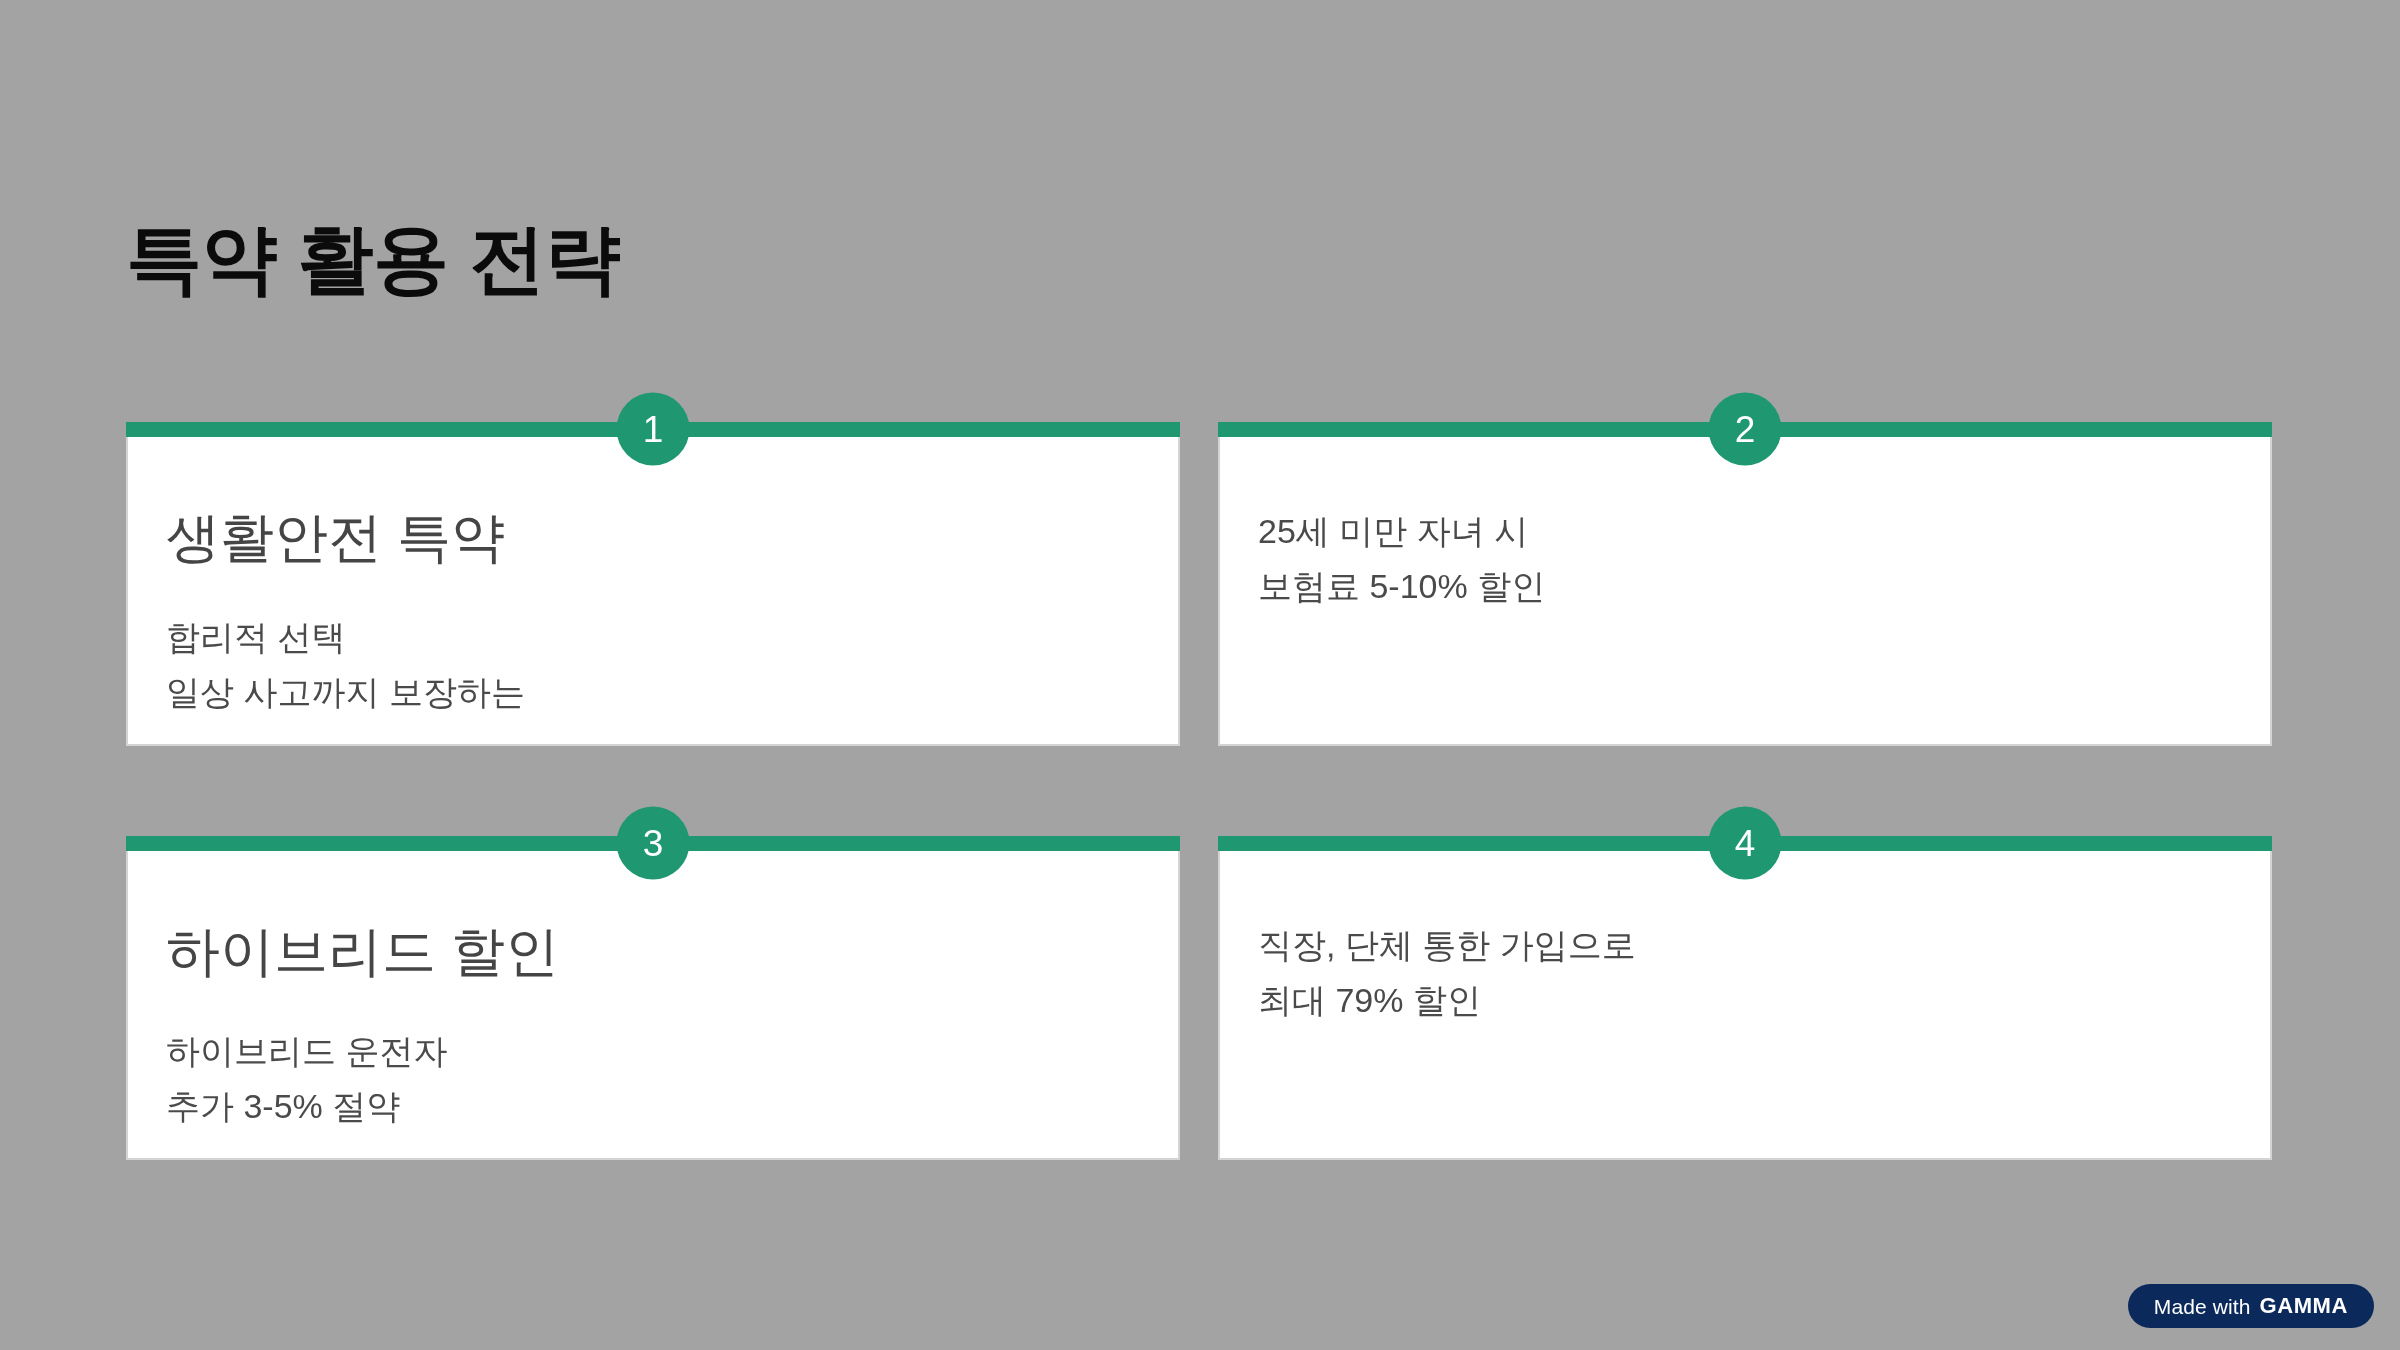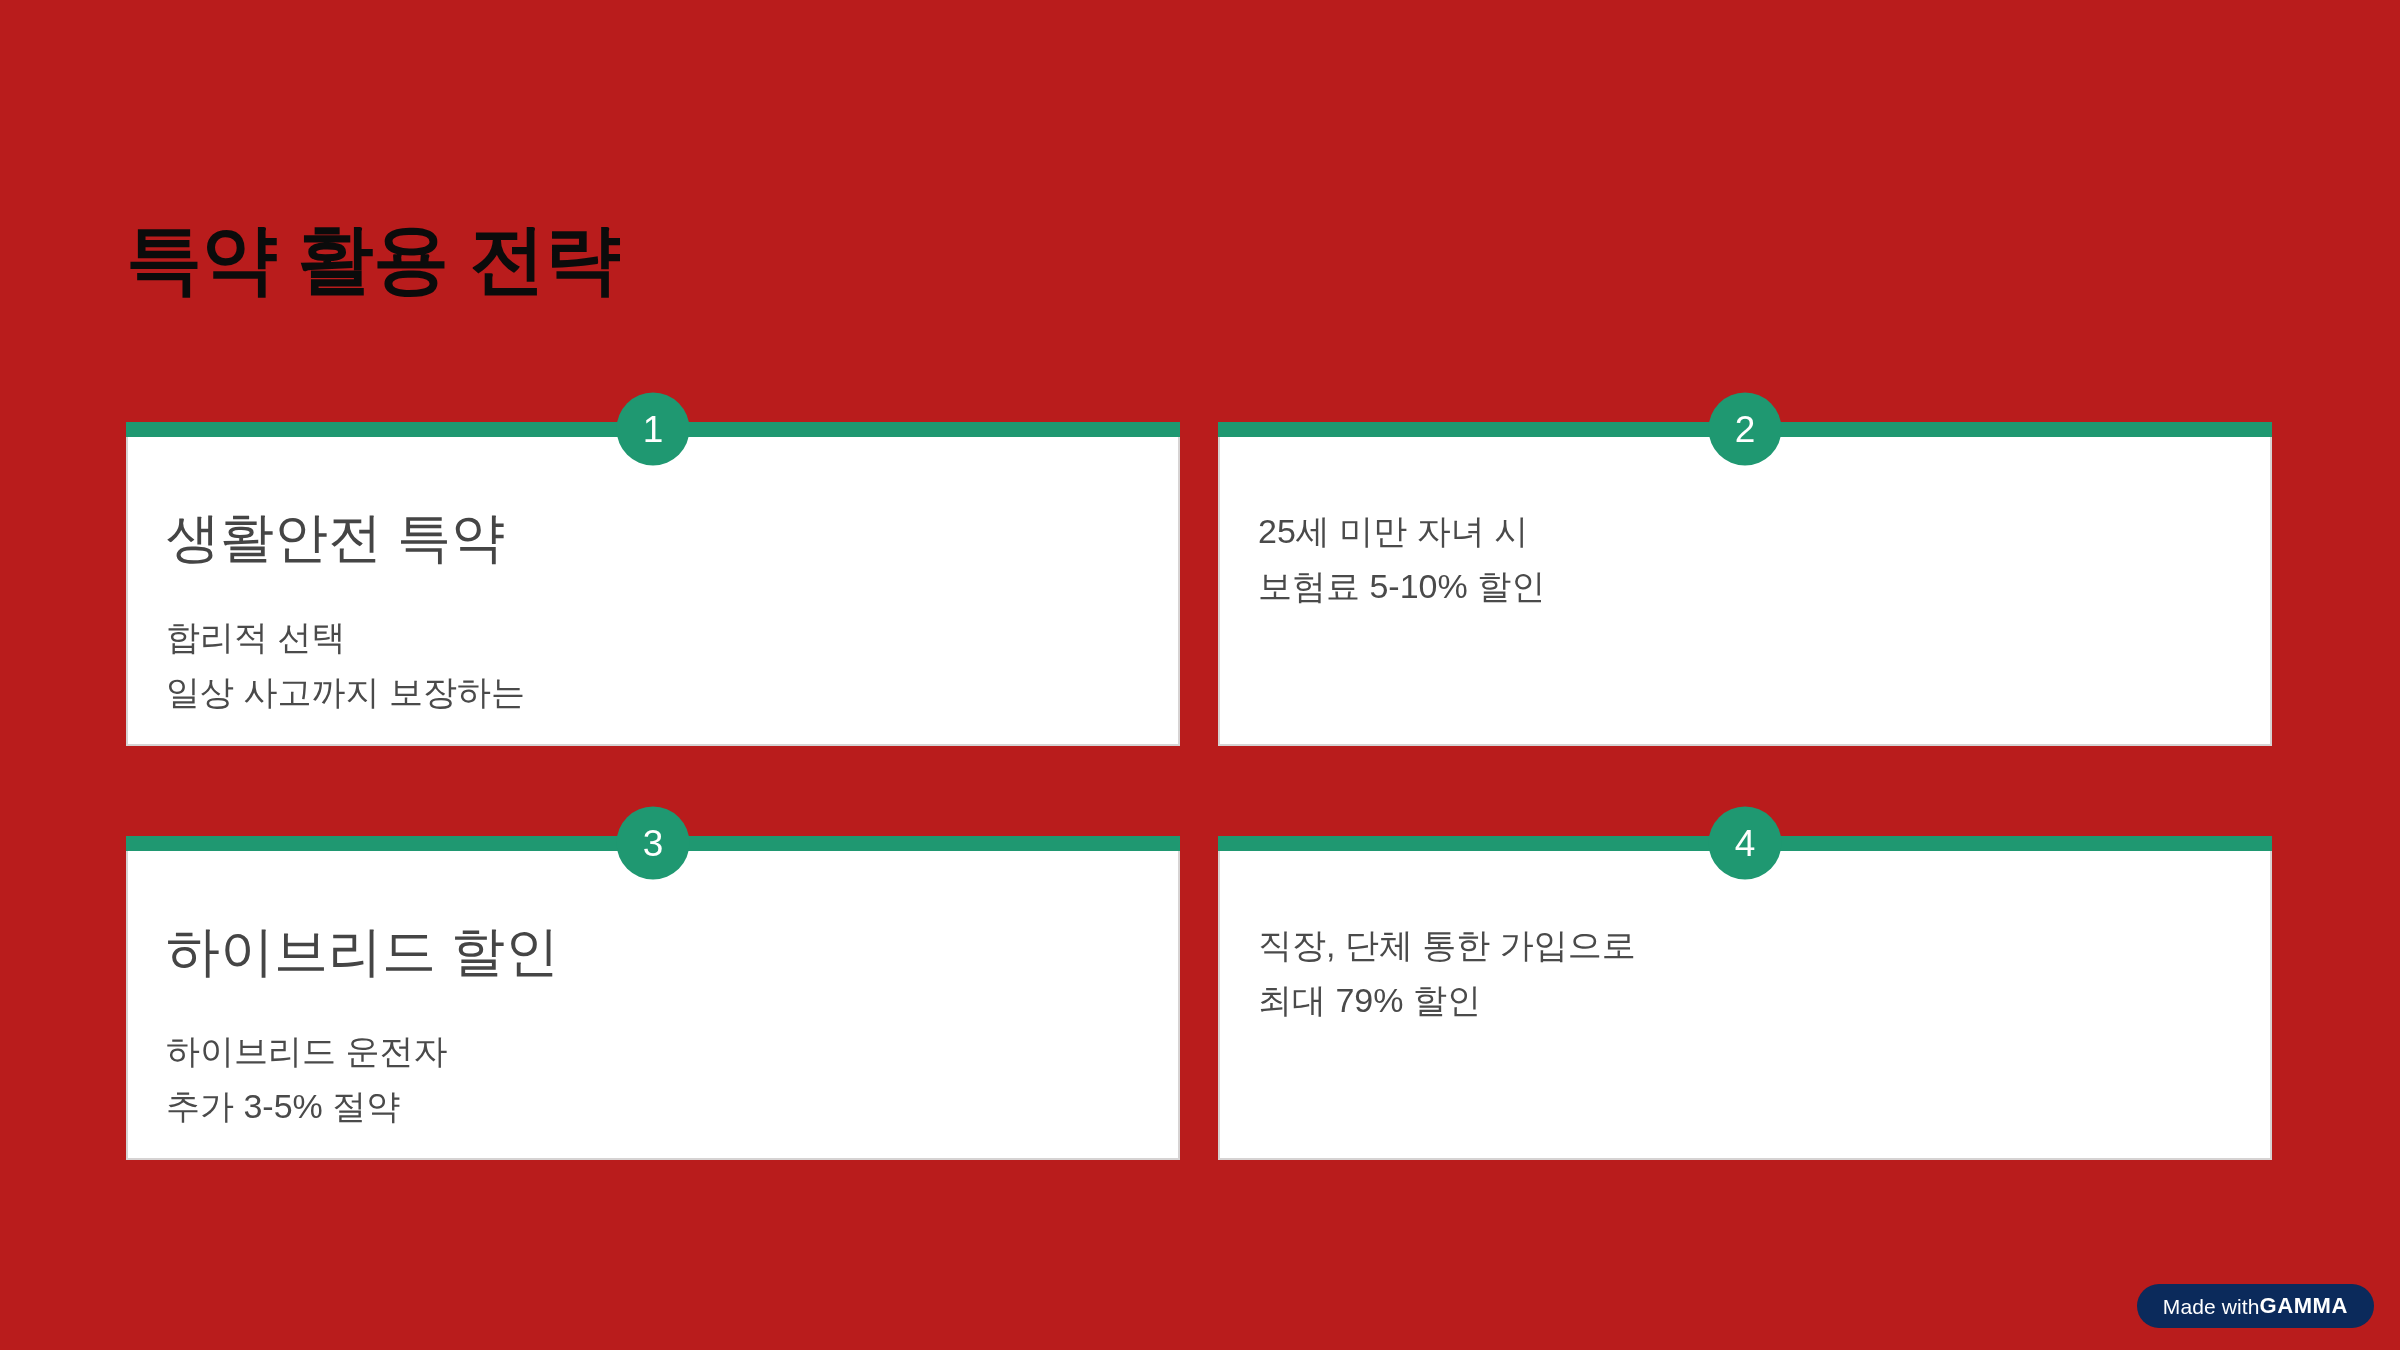--- a/index.html
+++ b/index.html
@@ -12,21 +12,21 @@
     width: 2400px;
     height: 1350px;
     overflow: hidden;
     font-family: "Liberation Sans", "DejaVu Sans", sans-serif;
     -webkit-font-smoothing: antialiased;
   }
   #slide {
     position: relative;
     width: 2400px;
     height: 1350px;
-    background: #b91c1c;
+    background: #a3a3a3;
     box-sizing: border-box;
   }
 
   
   #page-title {
     position: absolute;
     left: 126px;
     top: 167px;
     font-size: 76px;
     line-height: 1.08;
@@ -111,20 +111,21 @@
     position: absolute;
     right: 26px;
     bottom: 22px;
     height: 44px;
     padding: 0 26px;
     border-radius: 22px;
     background: #0b2a5b;
     color: #ffffff;
     display: flex;
     align-items: center;
+    gap: 9px;
     font-size: 21px;
     line-height: 1;
     text-decoration: none;
   }
   #gamma-badge .gamma-made {
     font-weight: 400;
     letter-spacing: 0.1px;
   }
   #gamma-badge .gamma-word {
     font-weight: 700;

